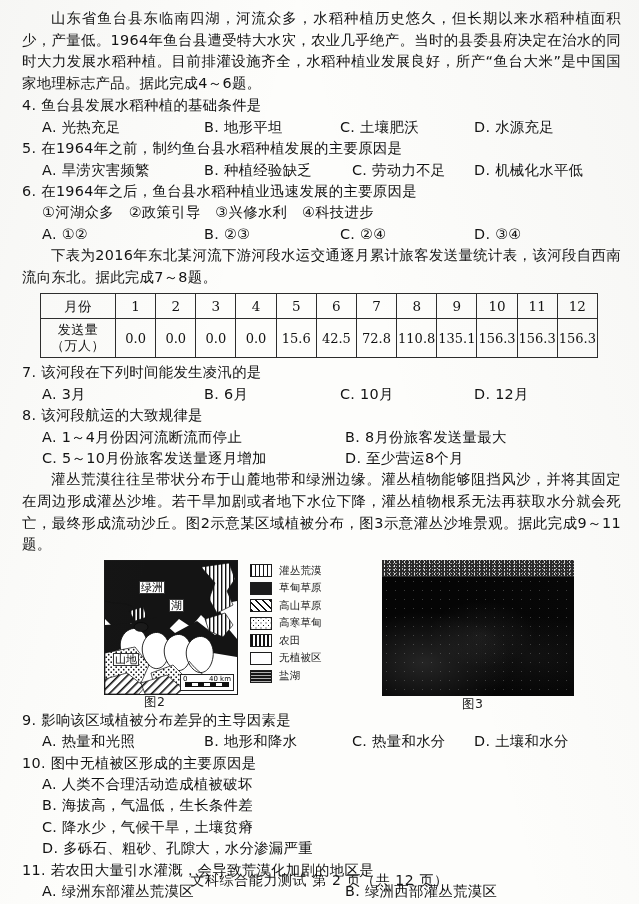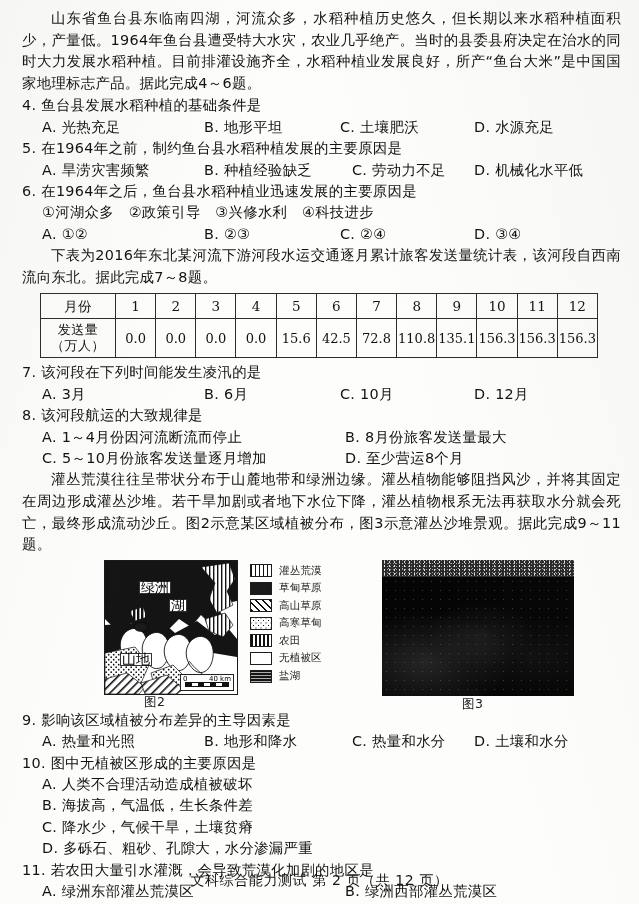--- a/index.html
+++ b/index.html
@@ -123,21 +123,21 @@
     height: 133px;
     border: 1.4px solid #1a1a1a;
     overflow: hidden;
     background: #ffffff;
   }
   .fig2-art { position: absolute; inset: 0; }
   .map-label {
     position: absolute;
     background: #fff;
     border: 1px solid #333;
-    font-size: 14px;
+    font-size: 11px;
     line-height: 9px;
     padding: 1px 1px;
     text-align: center;
     letter-spacing: 0;
     font-family: "DejaVu Sans", sans-serif;
     color: #000;
     z-index: 4;
   }
   .scalebar {
     position: absolute;
@@ -407,21 +407,21 @@
           <path d="M24,50 L38,46 L42,56 L30,60 Z" fill="url(#pFarm)" stroke="#111" stroke-width="0.6"></path>
 
           <ellipse cx="36" cy="66" rx="7" ry="4.5" fill="#1a1a1a" stroke="#000" stroke-width="0.5"></ellipse>
 
           <path d="M84,100 C92,110 100,116 110,120" fill="none" stroke="#111" stroke-width="0.8"></path>
           <path d="M0,40 C12,44 22,40 30,48" fill="none" stroke="#111" stroke-width="0.8"></path>
         </svg>
 
         <span class="map-label" style="left:34px; top:20px;">绿洲</span>
         <span class="map-label" style="left:64px; top:38px;">湖</span>
-        <span class="map-label" style="left:15px; top:92px;text-align:right;">山地</span>
+        <span class="map-label" style="left:8px; top:92px;text-align:right;">山地</span>
 
         <div class="scalebar">
           <span class="s0">0</span>
           <span class="s1">40 km</span>
           <span class="bar"></span>
         </div>
       </div>
 
       <div class="legend">
         <div class="legend-row">

